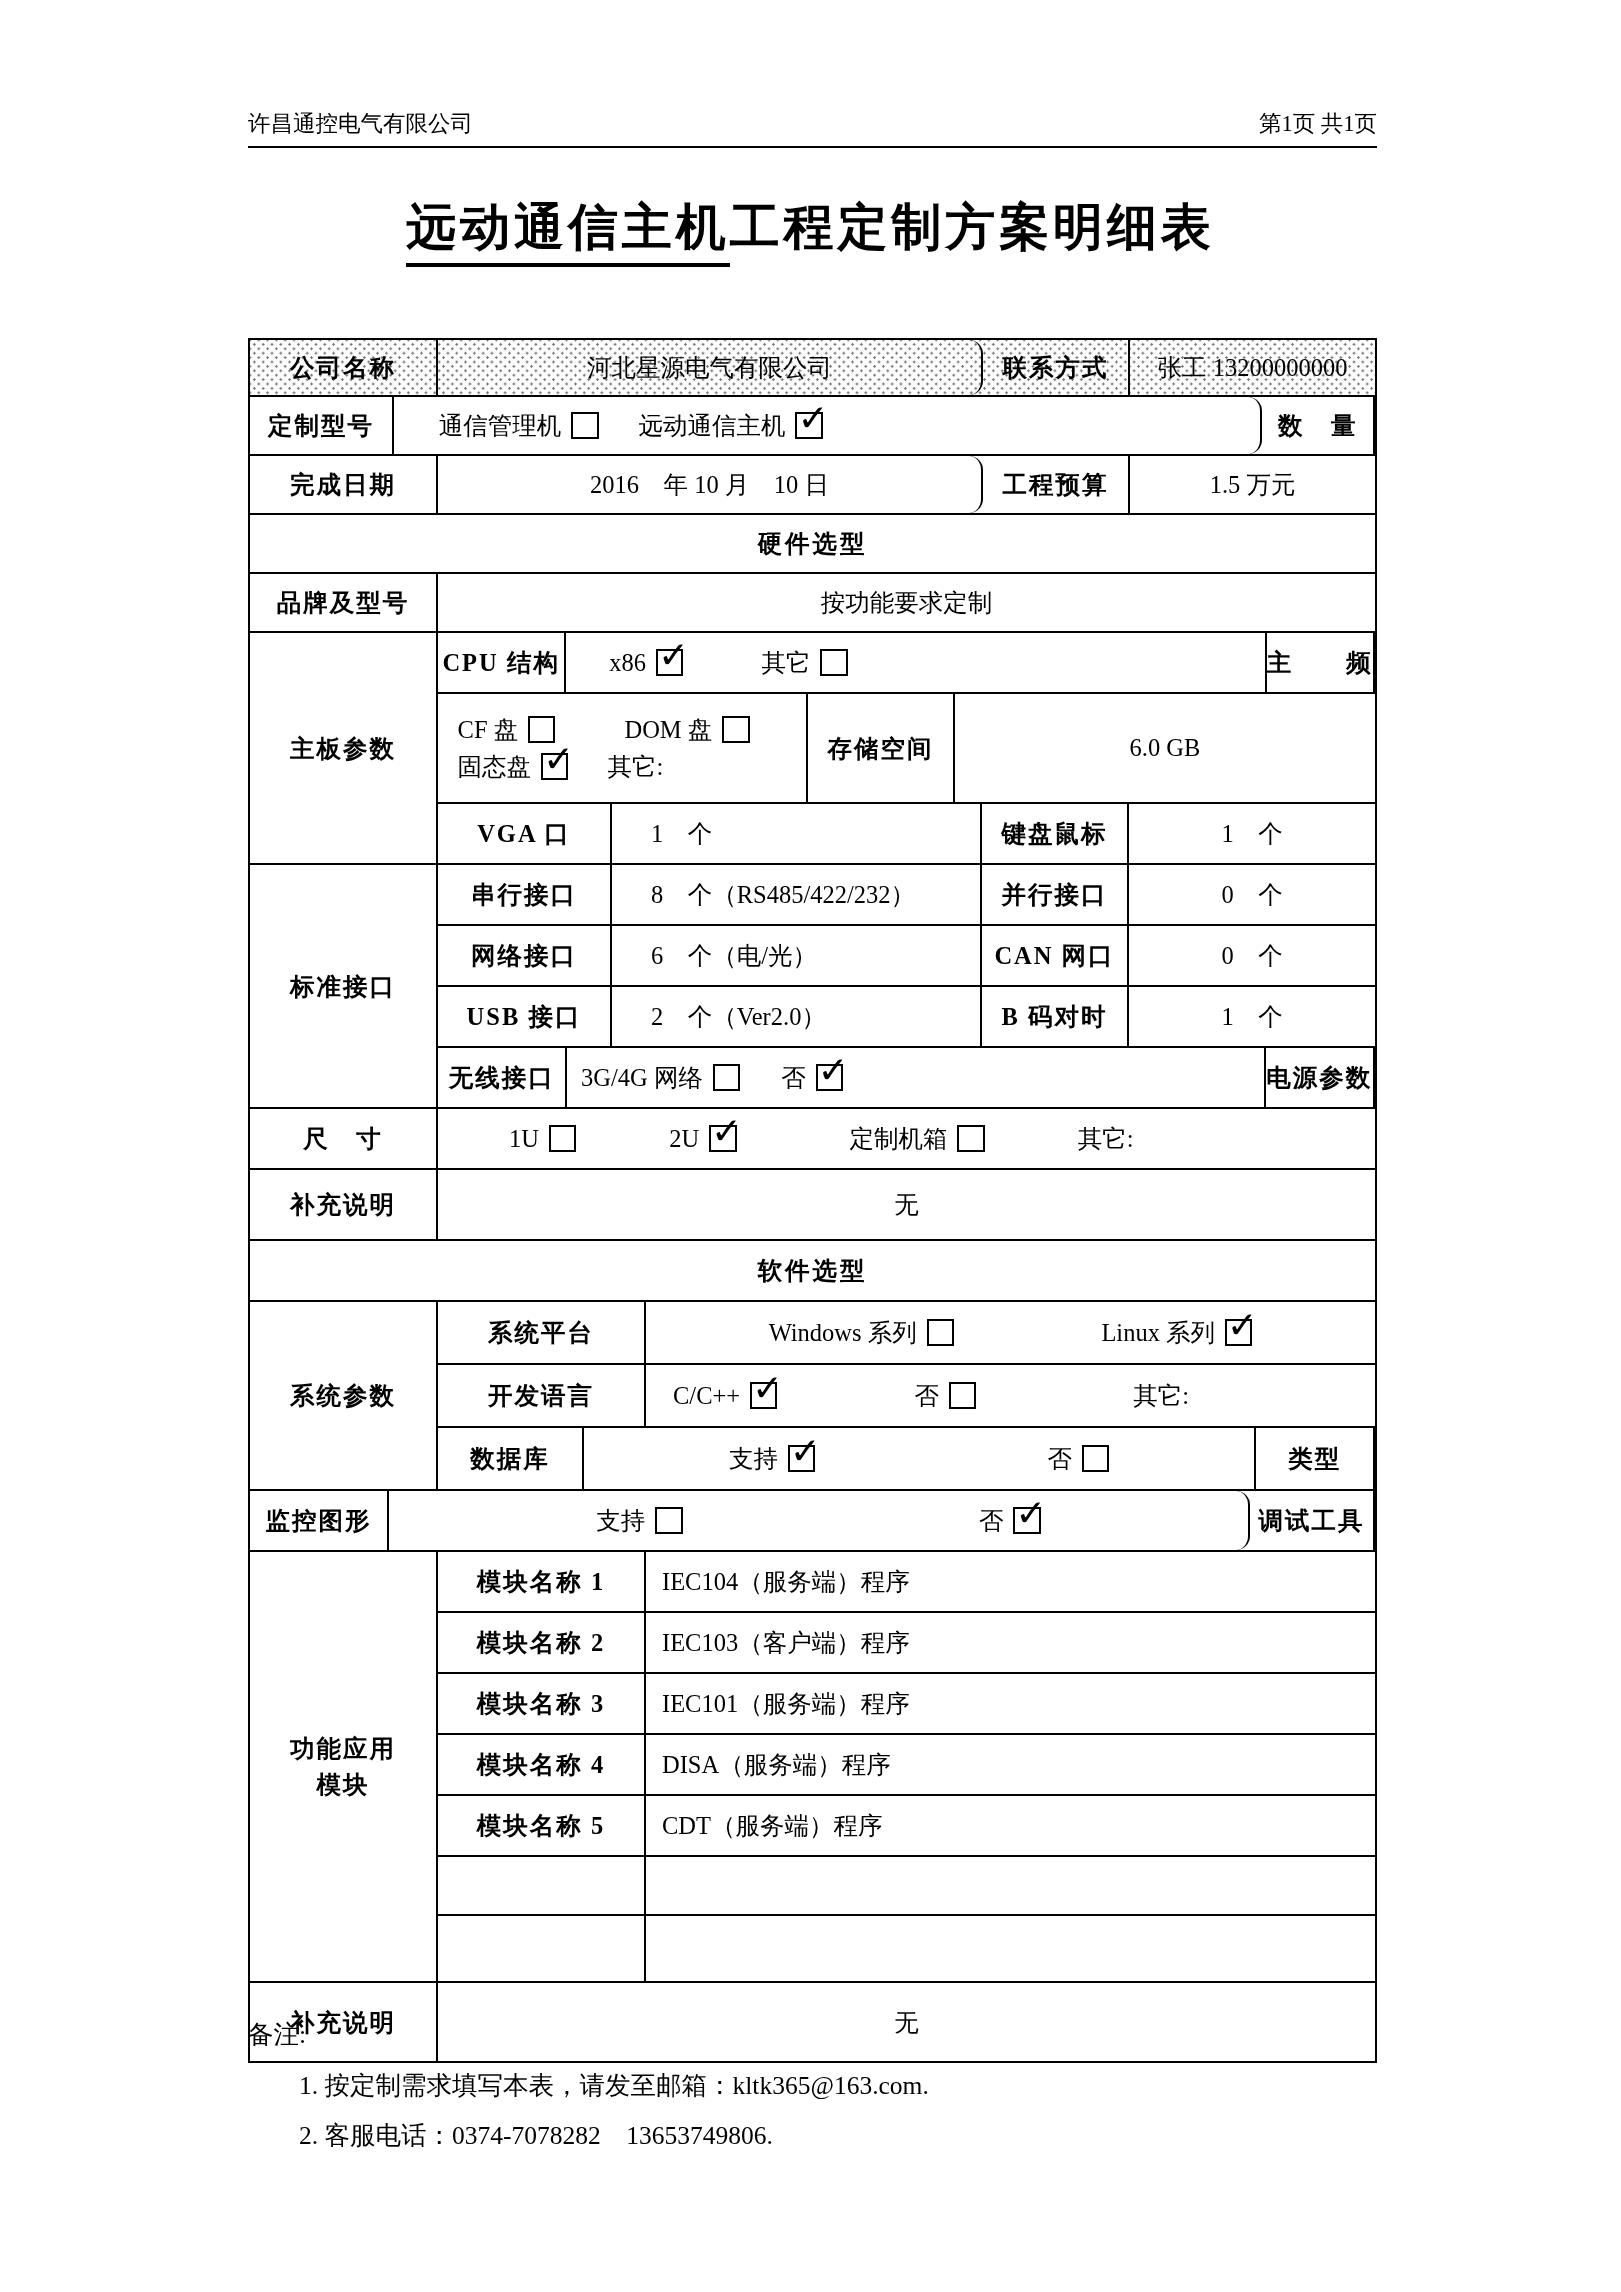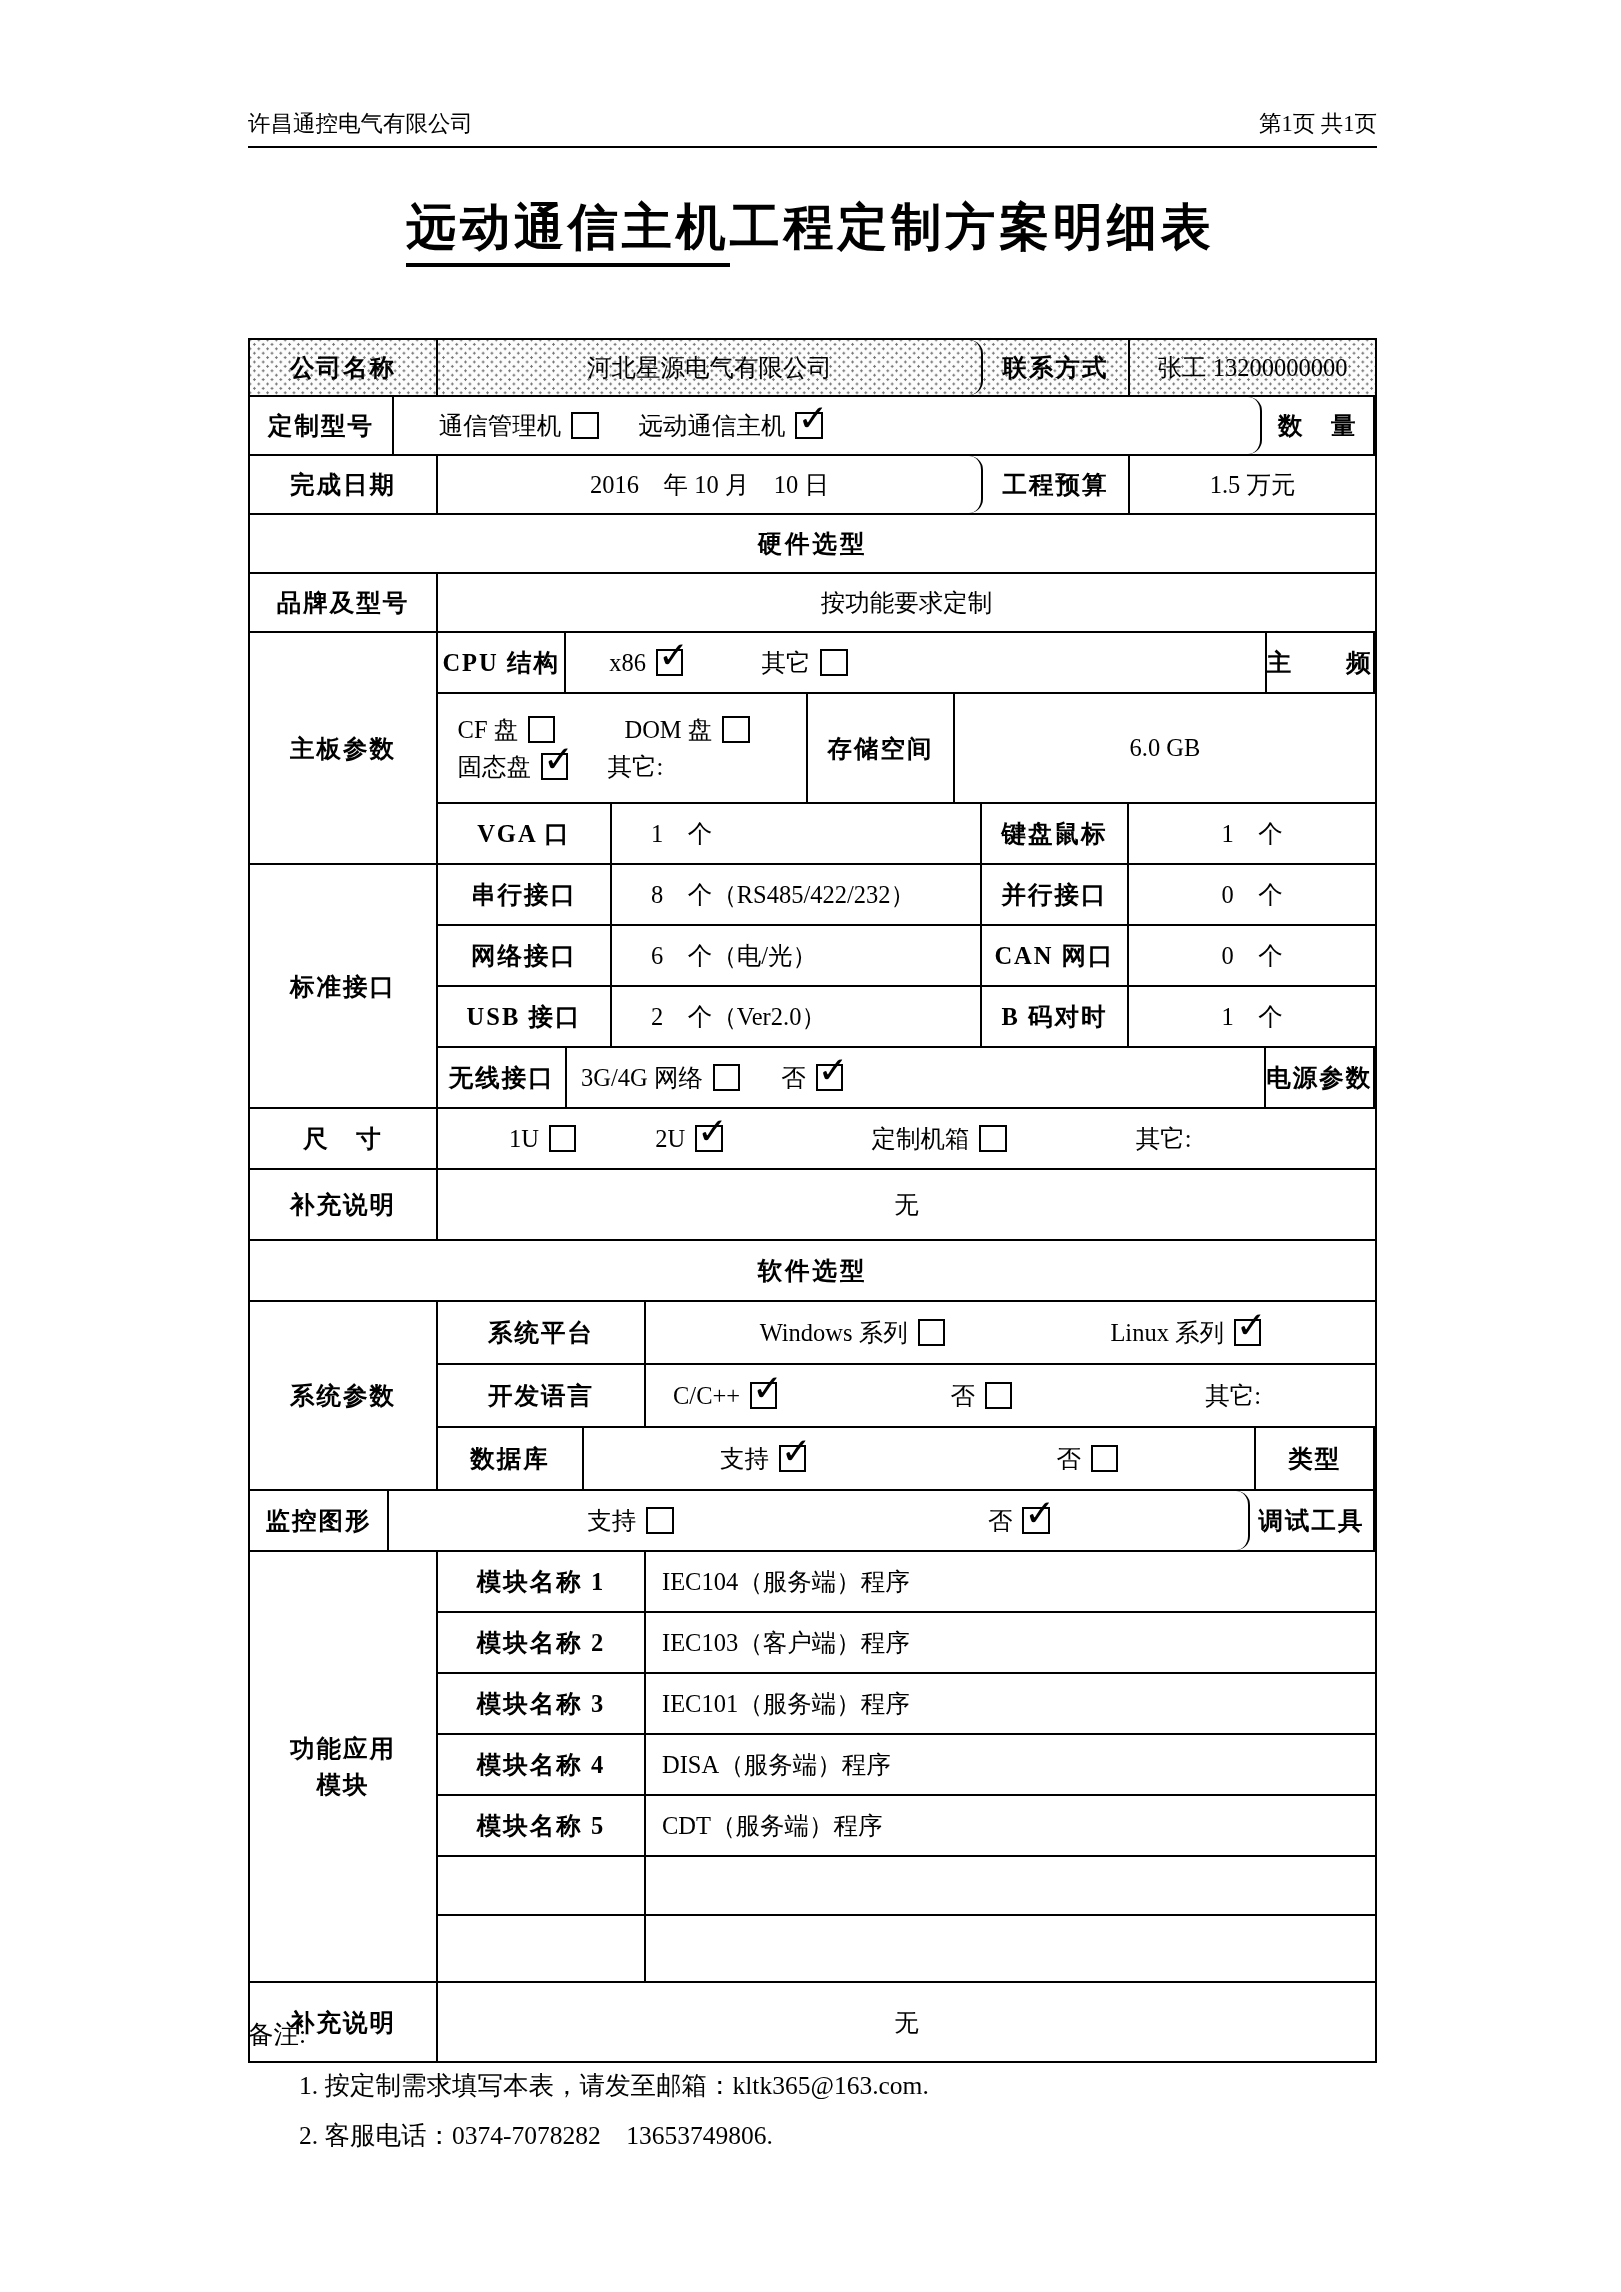--- a/index.html
+++ b/index.html
@@ -62,21 +62,21 @@
   
   .opt{display:inline-flex;align-items:center;gap:9.8px;white-space:nowrap;}
   .cb{
     display:inline-block;width:23.5px;height:23.5px;flex:none;
     border:2.9px solid #000;position:relative;background:#fff;
   }
   .cb .mark{
     position:absolute;left:0px;top:-13.7px;font-size:37px;line-height:1;
     font-weight:bold;font-family:"DejaVu Sans",sans-serif;
   }
-  .optrow{display:flex;align-items:center;width:100%;gap:36px;}
+  .optrow{display:flex;align-items:center;width:100%;}
   
   .notes{position:absolute;left:248px;top:2017px;font-size:25.5px;}
   .notes .nline{margin-top:15.7px;padding-left:51px;}
 </style>
 </head>
 <body>
 
 <div class="hdr">
   <span>许昌通控电气有限公司</span>
   <span>第1页 共1页</span>
@@ -236,21 +236,21 @@
 
   <div class="r" style="height:59px">
     <div class="c w1 lab">尺　寸</div>
     <div class="c w5 last optrow" style="justify-content:flex-start;padding-left:71px">
       <span class="opt">
         <span>1U</span>
         <span class="cb">
             <span class="mark"></span>
           </span>
       </span>
-      <span class="opt" style="margin-left:43px">
+      <span class="opt" style="margin-left:93px">
         <span>2U</span>
         <span class="cb">
             <span class="mark">✓</span>
           </span>
       </span>
       <span class="opt" style="margin-left:113px">
         <span>定制机箱</span>
         <span class="cb">
             <span class="mark"></span>
           </span>

